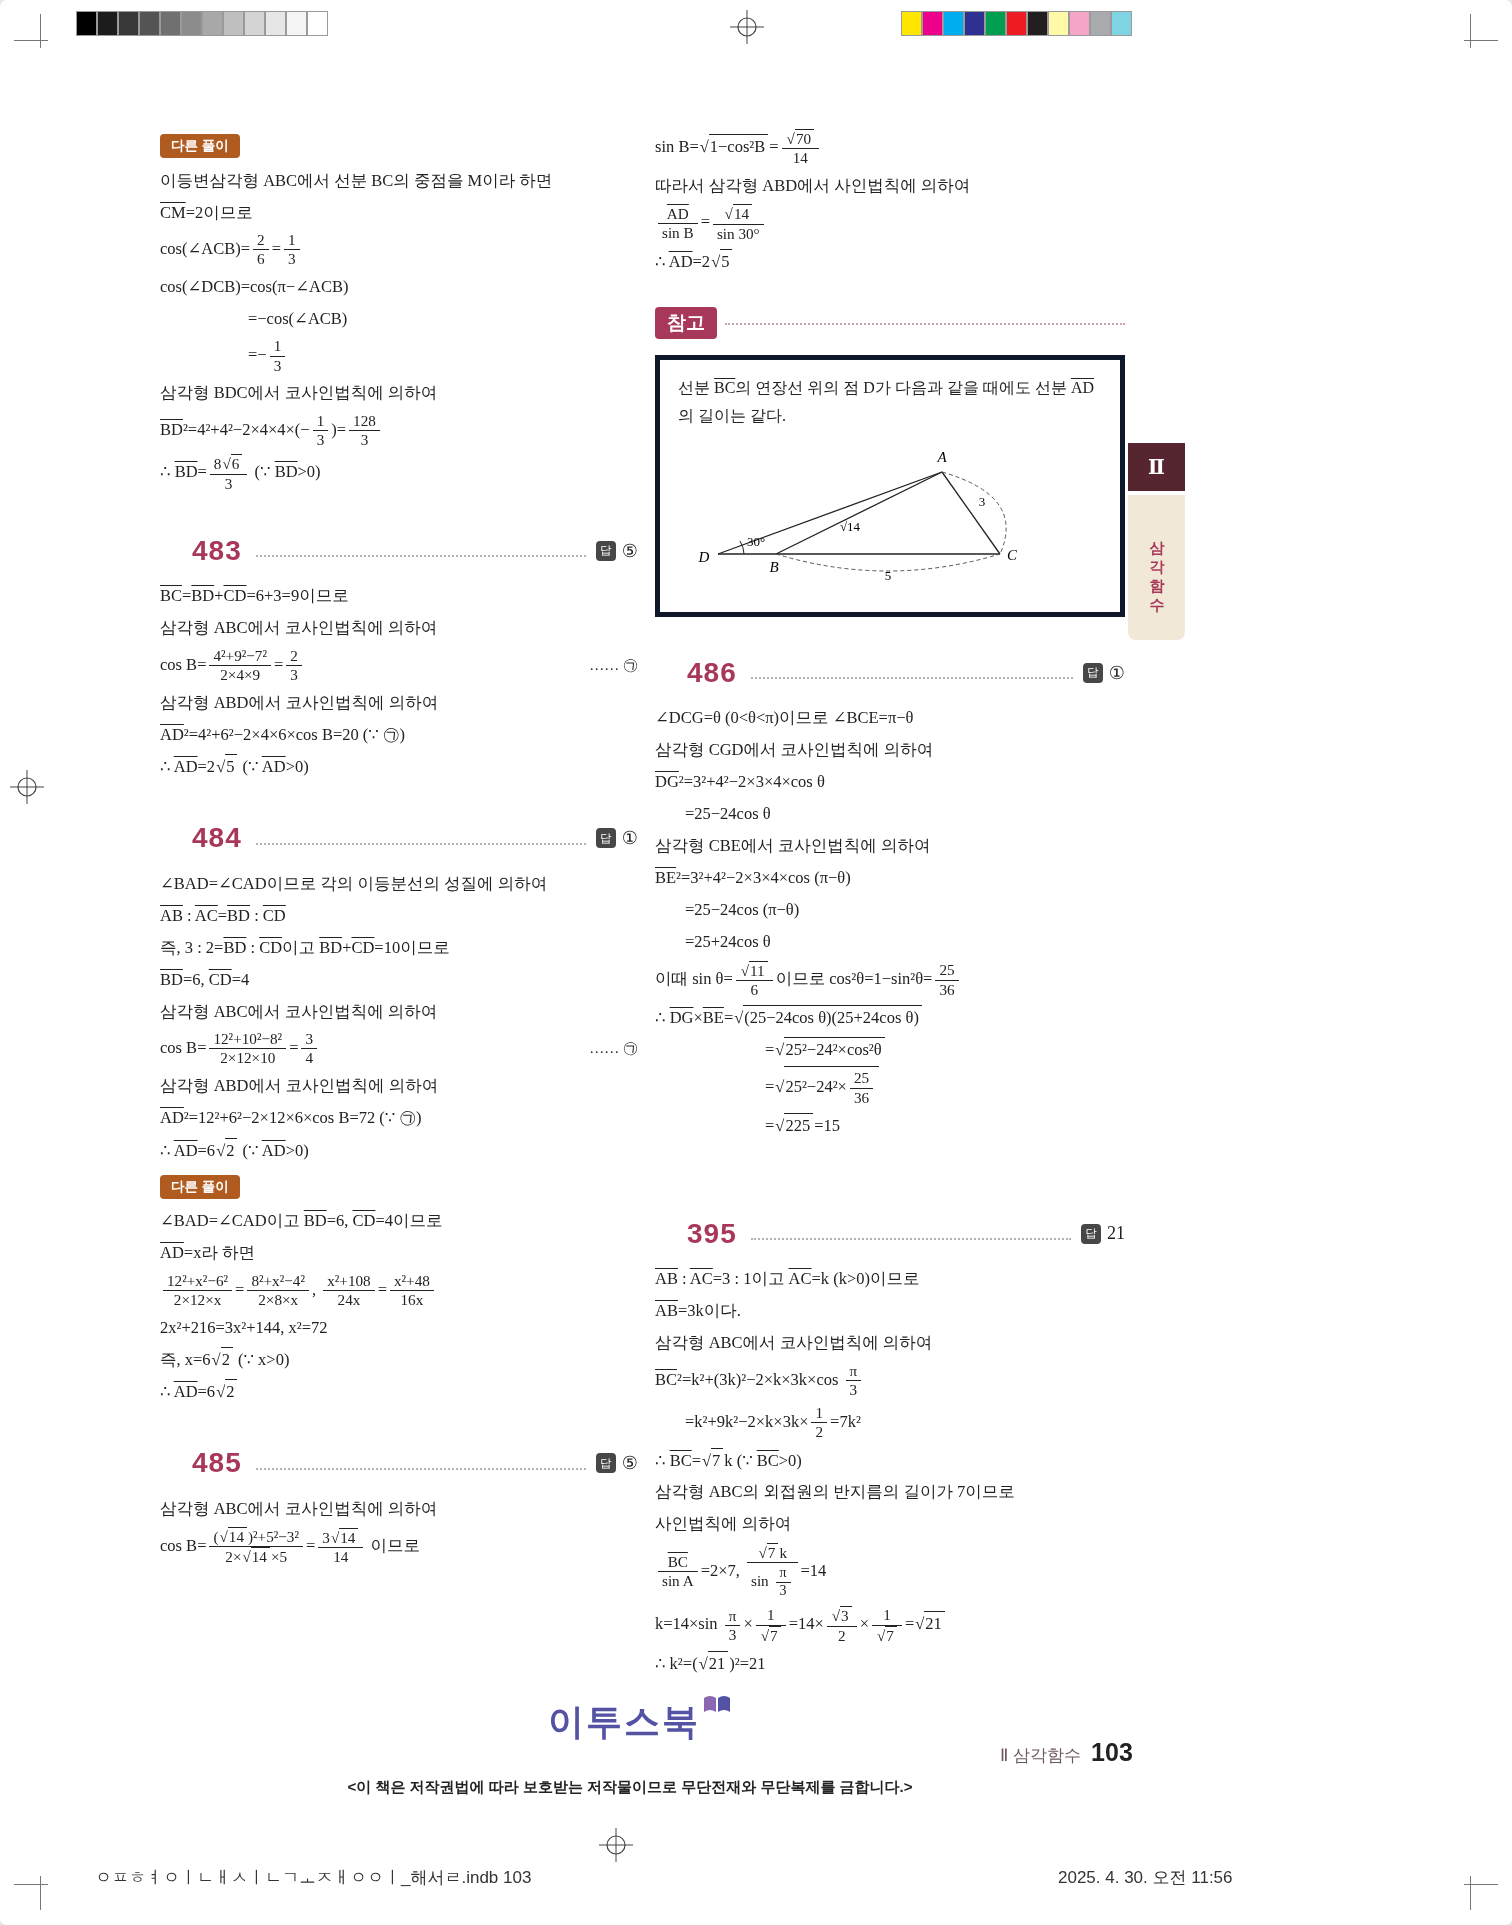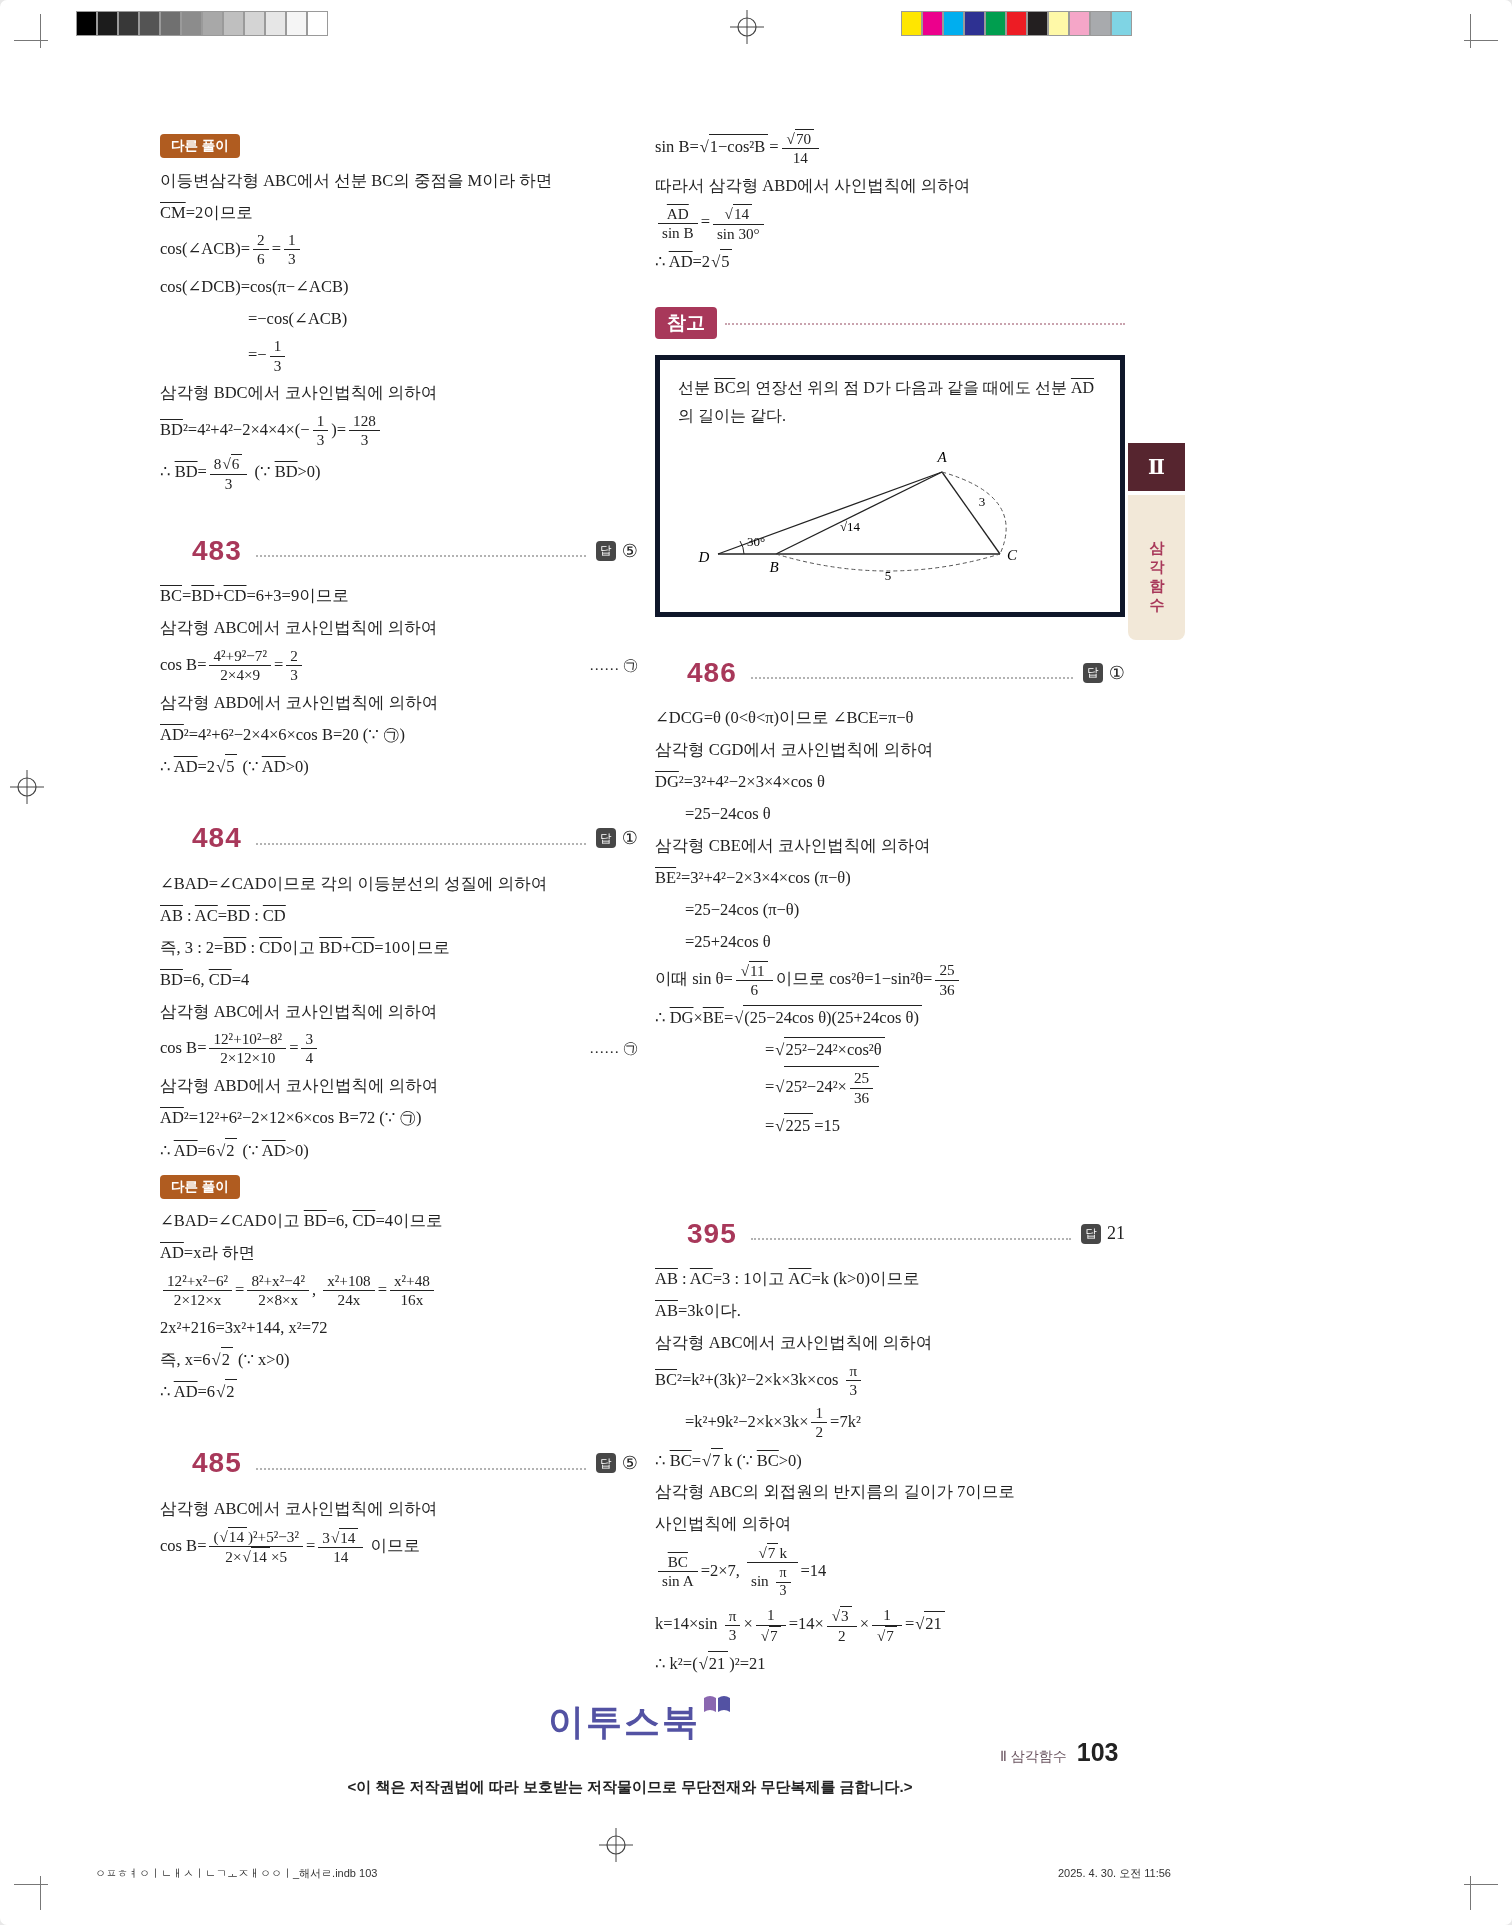--- a/index.html
+++ b/index.html
@@ -52,23 +52,23 @@
   .tab-section{position:absolute;left:1128px;top:495px;width:57px;height:145px;background:#f2e8d8;color:#a8385a;
                display:flex;align-items:center;justify-content:center;font-size:15px;font-weight:bold;
                writing-mode:vertical-rl;letter-spacing:4px;border-radius:0 0 8px 8px;font-family:"Liberation Sans",sans-serif;}
   
   .logo{position:absolute;left:548px;top:1698px;display:flex;align-items:flex-start;}
   .logo-text{font-size:36px;font-weight:800;color:#5352a3;font-family:"Liberation Sans",sans-serif;letter-spacing:2px;}
   .logo-book{margin-left:2px;margin-top:-6px;}
   .copyright{position:absolute;left:160px;top:1778px;width:940px;text-align:center;font-size:15px;color:#222;
              font-family:"Liberation Sans",sans-serif;font-weight:bold;}
   .pagefoot{position:absolute;left:1000px;top:1738px;display:flex;align-items:baseline;}
-  .pf-label{font-size:14px;color:#6b5560;font-family:"Liberation Sans",sans-serif;}
+  .pf-label{font-size:17px;color:#6b5560;font-family:"Liberation Sans",sans-serif;}
   .pf-num{font-size:25px;font-weight:800;color:#222;margin-left:10px;font-family:"Liberation Sans",sans-serif;}
-  .printfoot{position:absolute;top:1866px;font-size:11px;color:#333;font-family:"Liberation Sans",sans-serif;}
+  .printfoot{position:absolute;top:1866px;font-size:17px;color:#333;font-family:"Liberation Sans",sans-serif;}
   .printfoot.fleft{left:95px;}
   .printfoot.fright{left:1058px;}
 </style>
 </head>
 <body>
 
 <div class="page">
 
   <div class="bars" style="left:75px;" id="bars-gray">
       <div class="sq" style="background: rgb(0, 0, 0);"></div>

